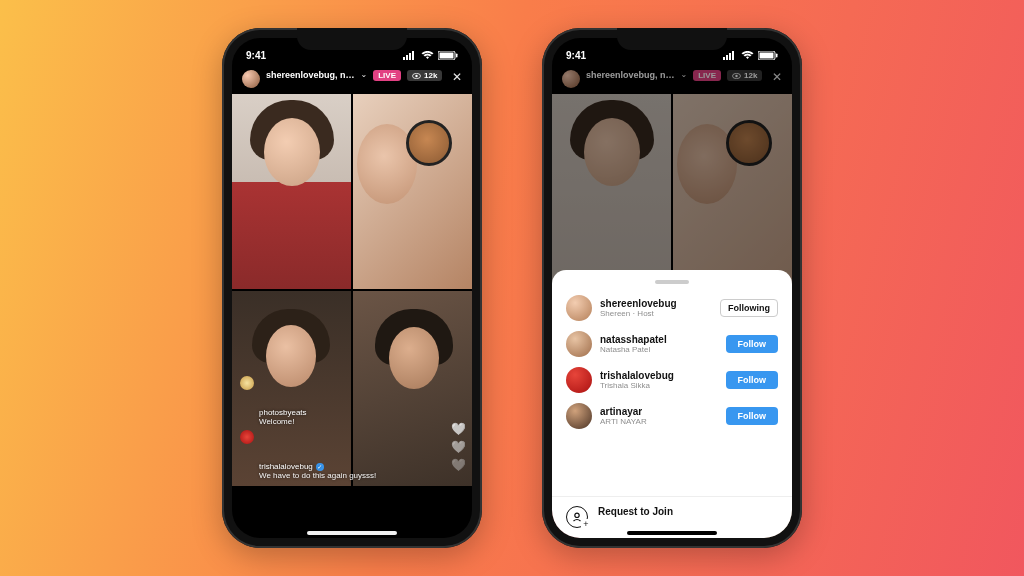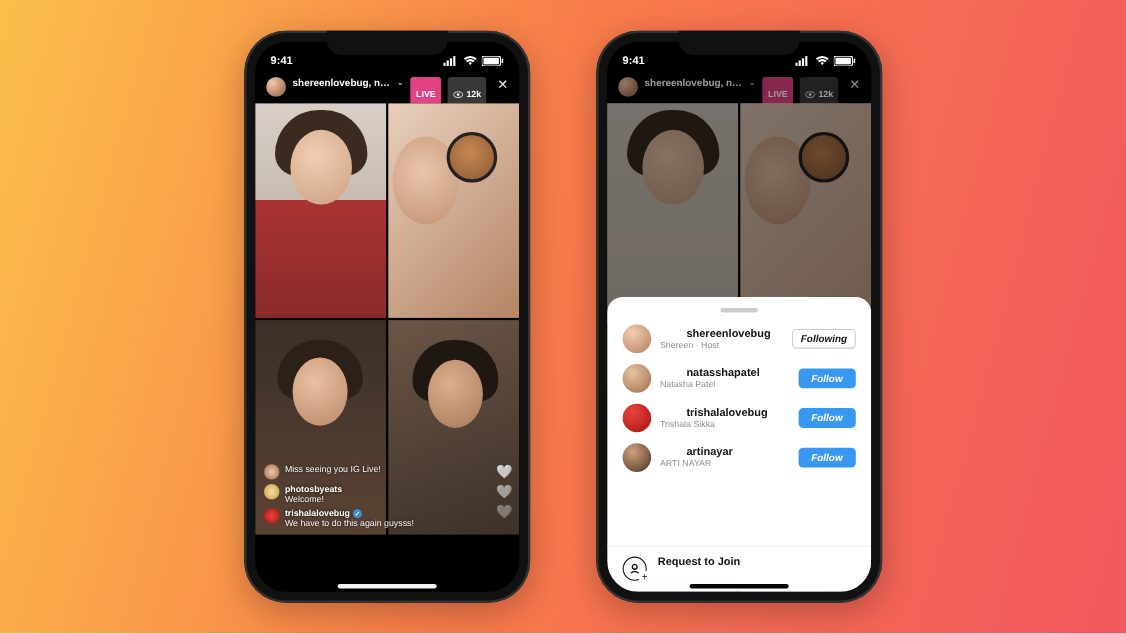--- a/index.html
+++ b/index.html
@@ -32,21 +32,21 @@
   .ig-header {
     display: flex; align-items: flex-start; gap: 6px; padding: 4px 10px; font-size: 9px;
   }
   .avatar-sm {
     width: 18px; height: 18px; border-radius: 50%;
     background: radial-gradient(circle at 30% 30%, #f7c9b0, #8b5a3c);
     flex-shrink: 0;
   }
   .uname { font-weight: 600; white-space: nowrap; overflow: hidden; text-overflow: ellipsis; max-width: 92px; }
   .chev { font-size: 8px; opacity: .9; }
-  .pill { padding: 11px 5px; border-radius: 3px; font-size: 8px; font-weight: 700; }
+  .pill { padding: 1px 5px; border-radius: 3px; font-size: 8px; font-weight: 700; }
   .pill-live { background: #e24183; }
   .pill-count { background: rgba(80,80,80,.7); display:flex; align-items:center; gap:3px; }
   .xclose { margin-left: auto; font-size: 12px; opacity: .9; }
   .grid4 {
     position: absolute; top: 56px; left: 0; right: 0; bottom: 52px;
     display: grid; grid-template-columns: 1fr 1fr; grid-template-rows: 1fr 1fr;
     gap: 2px; background: #000;
   }
   .cell { position: relative; overflow: hidden; }
   .cell1 { background: linear-gradient(180deg,#d9cfc6 0%, #c9bdb3 45%, #a33 45%, #8a2a2a 100%); }
@@ -69,21 +69,21 @@
   .comments {
     position:absolute; left:8px; right:44px; bottom:58px; display:flex; flex-direction:column; gap:4px;
     font-size:8px;
   }
   .crow { display:flex; gap:5px; align-items:flex-start; text-shadow:0 0 3px rgba(0,0,0,.8); }
   .cavatar { width:14px;height:14px;border-radius:50%; flex-shrink:0; }
   .cavatar.a { background: radial-gradient(circle,#f0c9a8,#9b6a48); }
   .cavatar.b { background: radial-gradient(circle,#f6e2a0,#c79a45); }
   .cavatar.c { background: radial-gradient(circle,#e7453a,#a11); }
   .cmeta { display:flex; flex-direction:column; }
-  .cu { font-weight:700; display:flex; align-items:center; gap:3px;}
+  .cu { font-weight:400; display:flex; align-items:center; gap:3px;margin-top:32px;}
   .ver { width:8px;height:8px;background:#3897f0;border-radius:50%; display:inline-flex;align-items:center;justify-content:center;font-size:6px;}
   .ct { opacity:.95; }
   .heartcol { position:absolute; right:6px; bottom:66px; display:flex; flex-direction:column; gap:4px; align-items:center; }
   .hearts { font-size:12px; opacity:.85; }
 
   .bottombar {
     position:absolute; left:0; right:0; bottom:6px; height:40px;
     display:flex; align-items:center; gap:8px; padding:0 10px;
   }
   .comment-input {
@@ -105,23 +105,23 @@
   .handlebar { width:34px;height:4px;background:#ccc;border-radius:3px;margin:0 auto 6px; }
   .sheet-title { text-align:center; font-size:11px; font-weight:700; margin-bottom:6px; }
   .plist { flex:1; overflow:hidden; }
   .prow { display:flex; align-items:center; gap:8px; padding:5px 14px; }
   .pavatar { width:26px;height:26px;border-radius:50%; flex-shrink:0; }
   .pavatar.p1{background:radial-gradient(circle at 35% 30%,#f3cdb1,#b47f58);}
   .pavatar.p2{background:radial-gradient(circle at 35% 30%,#e8c4a4,#9e6c49);}
   .pavatar.p3{background:radial-gradient(circle at 35% 30%,#e7453a,#a11);}
   .pavatar.p4{background:radial-gradient(circle at 35% 30%,#d0a27c,#4a3224);}
   .pnames { flex:1; display:flex; flex-direction:column; line-height:1.15; }
-  .puser { font-size:10px; font-weight:700; color:#111;margin-left:24px; }
+  .puser { font-size:10px; font-weight:700; color:#111; }
   .psub { font-size:8px; color:#8e8e8e; }
-  .btn { font-size:9px; font-weight:700; padding:4px 12px; border-radius:4px; border:none;font-style:italic; }
+  .btn { font-size:9px; font-weight:700; padding:4px 12px; border-radius:4px; border:none; }
   .btn-follow { background:#3897f0; color:#fff; }
   .btn-following { background:#fff; color:#111; border:1px solid #ccc; padding:3px 7px; }
   .req { border-top:1px solid #eee; display:flex; gap:10px; padding:9px 14px 4px; }
   .reqicon { width:22px;height:22px;border:1.5px solid #111;border-radius:50%;display:flex;align-items:center;justify-content:center;font-size:10px; position:relative;}
   .reqicon::after{content:"+";position:absolute;right:-4px;bottom:-2px;width:10px;height:10px;font-size:9px;line-height:10px;text-align:center;background:#fff;}
   .reqlabel { font-size:10px; font-weight:700; }
 
   .grid2 { position:absolute; top:56px; left:0; right:0; bottom:0; display:grid; grid-template-columns:1fr 1fr; gap:2px; }
   .homebar-dark { position:absolute; bottom:3px; left:50%; transform:translateX(-50%); width:90px; height:4px; background:#000; border-radius:3px; }
 </style>
@@ -195,26 +195,20 @@
       </div>
 
       <div class="heartcol">
         <span class="hearts">🤍</span>
         <span class="hearts" style="opacity:.6">🤍</span>
         <span class="hearts" style="opacity:.4">🤍</span>
       </div>
 
       <div class="comments">
         <div class="crow">
-          <div class="cavatar a"></div>
-          <div class="cmeta">
-              <span class="ct">Miss seeing you IG Live!</span>
-            </div>
-        </div>
-        <div class="crow">
           <div class="cavatar b"></div>
           <div class="cmeta">
             <span class="cu">photosbyeats</span>
             <span class="ct">Welcome!</span>
           </div>
         </div>
         <div class="crow">
           <div class="cavatar c"></div>
           <div class="cmeta">
             <span class="cu">

